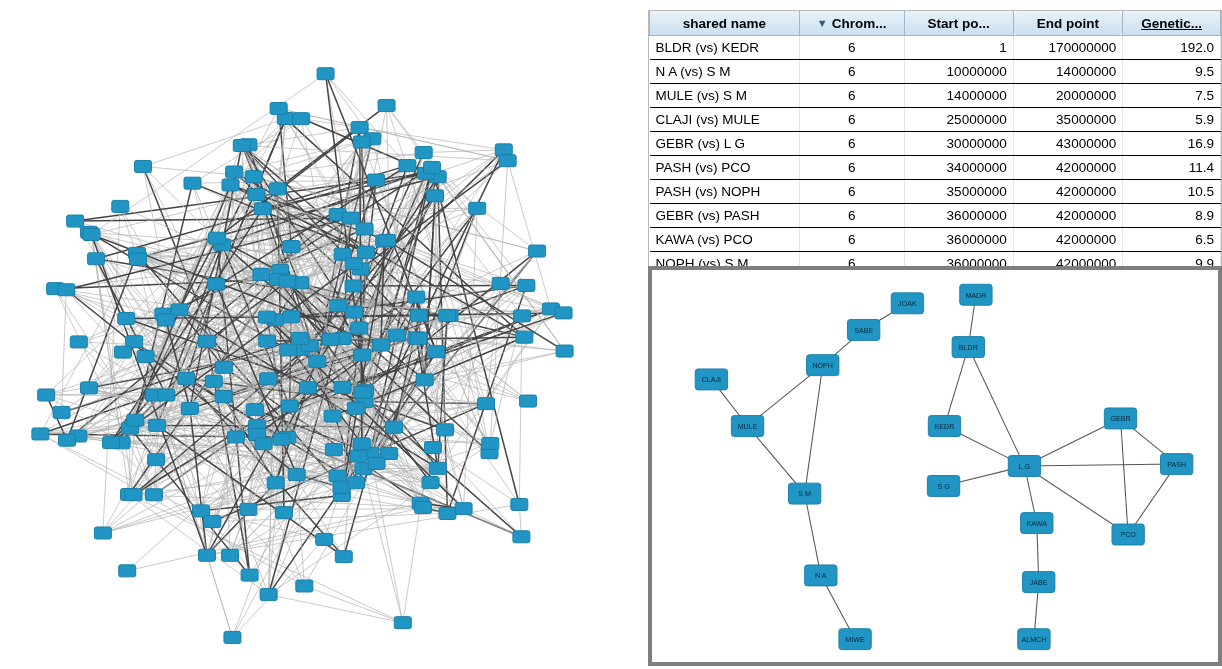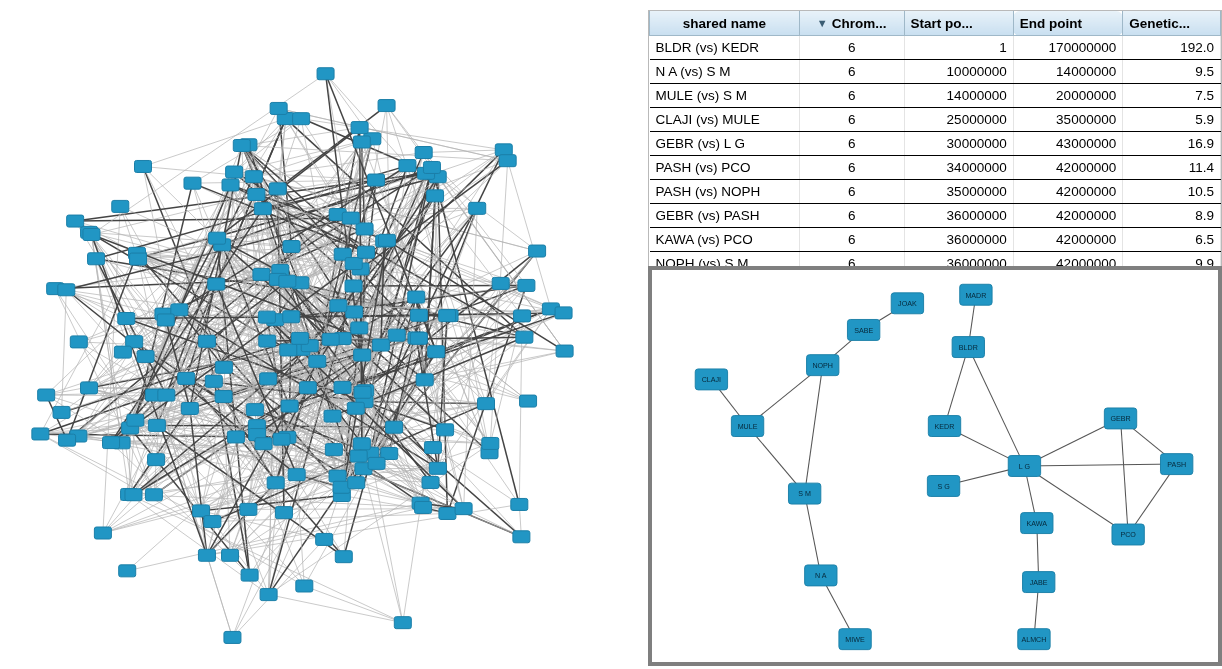--- a/index.html
+++ b/index.html
@@ -59,21 +59,21 @@
     background: linear-gradient(#e8f2f9, #c9dff0);
     border: 1px solid #9fb8c8;
     border-top: none;
     font-weight: bold;
     font-size: 13.5px;
     height: 22px;
     padding: 1px 6px;
     text-align: center;
     white-space: nowrap;
   }
-  table.data-table th.right { text-align: left; }
+  table.data-table th.right { text-align: center; }
   table.data-table td {
     border-bottom: 1px solid #000000;
     border-right: 1px solid #e4e4e4;
     height: 21px;
     padding: 1px 6px;
     white-space: nowrap;
     font-size: 13.5px;
   }
   td.num { text-align: right; }
   td.ctr { text-align: center; }
@@ -85,21 +85,21 @@
   }
   .filter-icon {
     font-size: 11px;
     color: #3b5d73;
     line-height: 1;
   }
   .col-sharedname { width: 152px; }
   .col-chrom { width: 102px; }
   .col-start { width: 112px; }
   .col-end { width: 110px; border-radius: 7px; }
-  .col-gen { width: 96px; }
+  .col-gen { width: 96px; text-decoration: underline; }
 
   
   #small-network {
     position: absolute;
     left: 0px;
     top: 266px;
     width: 574px;
     height: 400px;
     background: #ffffff;
     border: 4px solid #7f7f7f;

